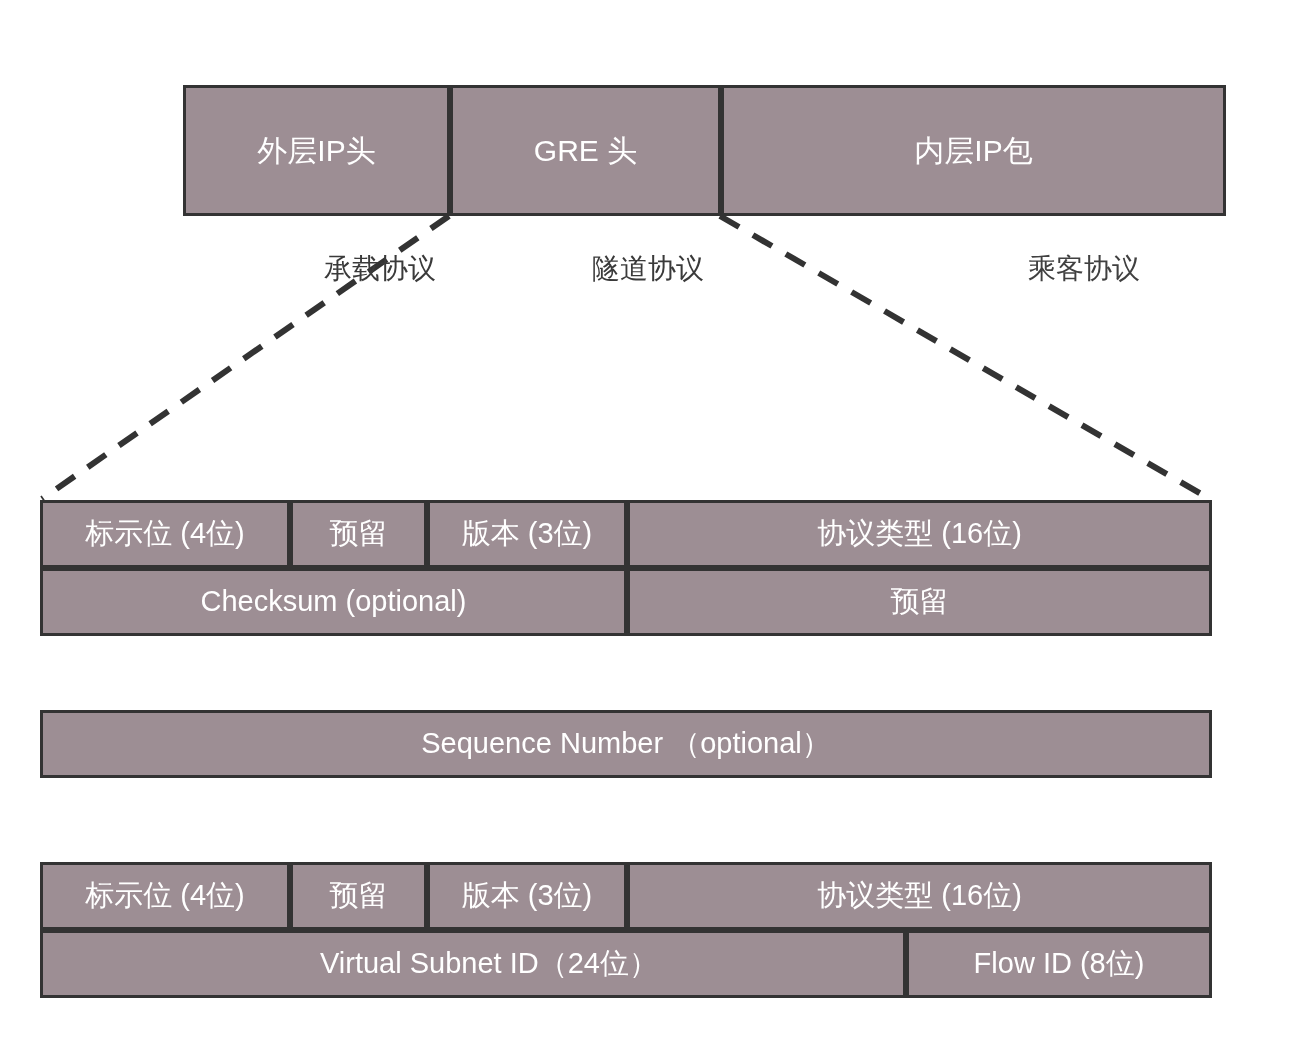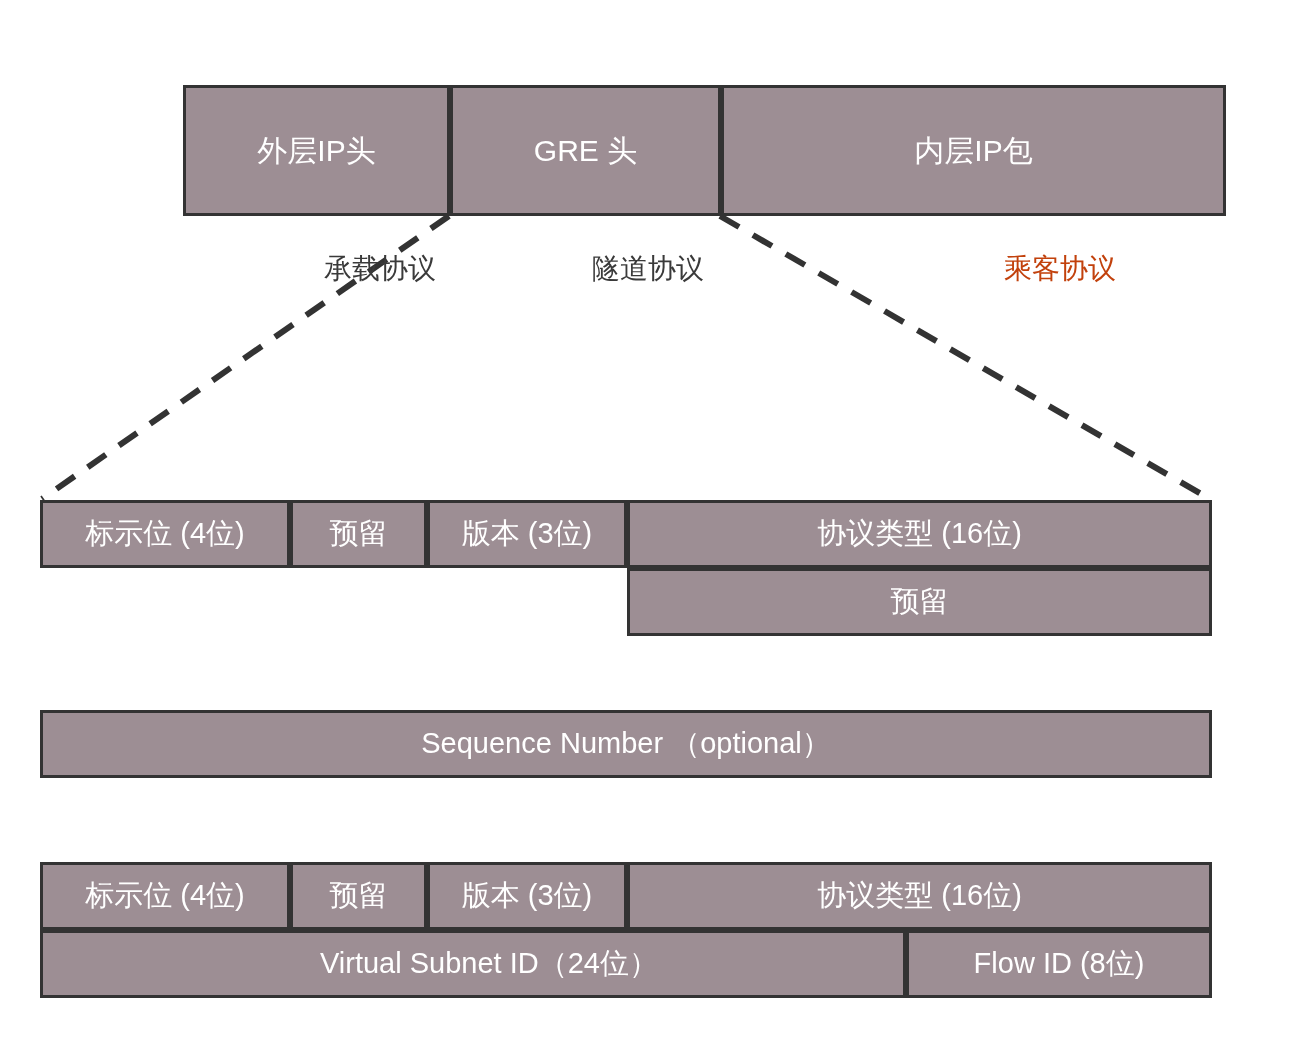--- a/index.html
+++ b/index.html
@@ -73,27 +73,28 @@
     <line x1="449" y1="216" x2="42" y2="499" stroke="#333333" stroke-width="6" stroke-dasharray="22 16" stroke-linecap="butt"></line>
     <line x1="720" y1="216" x2="1210" y2="499" stroke="#333333" stroke-width="6" stroke-dasharray="22 16" stroke-linecap="butt"></line>
   </svg>
 
   <div class="cell top-cell" style="left: 183px; top: 85px; width: 267px; height: 131px; background: rgb(157, 142, 148); border-color: rgb(51, 51, 51); color: rgb(255, 255, 255);">外层IP头</div>
   <div class="cell top-cell" style="left: 450px; top: 85px; width: 271px; height: 131px; background: rgb(157, 142, 148); border-color: rgb(51, 51, 51); color: rgb(255, 255, 255);">GRE 头</div>
   <div class="cell top-cell" style="left: 721px; top: 85px; width: 505px; height: 131px; background: rgb(157, 142, 148); border-color: rgb(51, 51, 51); color: rgb(255, 255, 255);">内层IP包</div>
 
   <div class="caption" style="left: 196px; top: 250px; width: 240px; color: rgb(58, 58, 58);">承载协议</div>
   <div class="caption" style="left: 464px; top: 250px; width: 240px; color: rgb(58, 58, 58);">隧道协议</div>
-  <div class="caption" style="left: 876px; top: 250px; width: 240px; color: #c2410c;">乘客协议</div>
+  <div class="caption" style="left: 900px; top: 250px; width: 240px; color: #404040;">乘客协议</div>
 
   <div class="cell hdr-cell" style="left: 40px; top: 500px; width: 250px; height: 68px; background: rgb(157, 142, 148); border-color: rgb(51, 51, 51); color: rgb(255, 255, 255);">标示位 (4位)</div>
   <div class="cell hdr-cell" style="left: 290px; top: 500px; width: 137px; height: 68px; background: rgb(157, 142, 148); border-color: rgb(51, 51, 51); color: rgb(255, 255, 255);">预留</div>
   <div class="cell hdr-cell" style="left: 427px; top: 500px; width: 200px; height: 68px; background: rgb(157, 142, 148); border-color: rgb(51, 51, 51); color: rgb(255, 255, 255);">版本 (3位)</div>
   <div class="cell hdr-cell" style="left: 627px; top: 500px; width: 585px; height: 68px; background: rgb(157, 142, 148); border-color: rgb(51, 51, 51); color: rgb(255, 255, 255);">协议类型 (16位)</div>
 
+  <div class="cell hdr-cell" style="left: 40px; top: 568px; width: 587px; height: 68px; background: rgb(157, 142, 148); border-color: rgb(51, 51, 51); color: rgb(255, 255, 255);">Checksum (optional)</div>
   <div class="cell hdr-cell" style="left: 627px; top: 568px; width: 585px; height: 68px; background: rgb(157, 142, 148); border-color: rgb(51, 51, 51); color: rgb(255, 255, 255);">预留</div>
 
 
   <div class="cell hdr-cell" style="left: 40px; top: 710px; width: 1172px; height: 68px; background: rgb(157, 142, 148); border-color: rgb(51, 51, 51); color: rgb(255, 255, 255);">Sequence Number （optional）</div>
 
   <div class="cell hdr-cell" style="left: 40px; top: 862px; width: 250px; height: 68px; background: rgb(157, 142, 148); border-color: rgb(51, 51, 51); color: rgb(255, 255, 255);">标示位 (4位)</div>
   <div class="cell hdr-cell" style="left: 290px; top: 862px; width: 137px; height: 68px; background: rgb(157, 142, 148); border-color: rgb(51, 51, 51); color: rgb(255, 255, 255);">预留</div>
   <div class="cell hdr-cell" style="left: 427px; top: 862px; width: 200px; height: 68px; background: rgb(157, 142, 148); border-color: rgb(51, 51, 51); color: rgb(255, 255, 255);">版本 (3位)</div>
   <div class="cell hdr-cell" style="left: 627px; top: 862px; width: 585px; height: 68px; background: rgb(157, 142, 148); border-color: rgb(51, 51, 51); color: rgb(255, 255, 255);">协议类型 (16位)</div>
 

